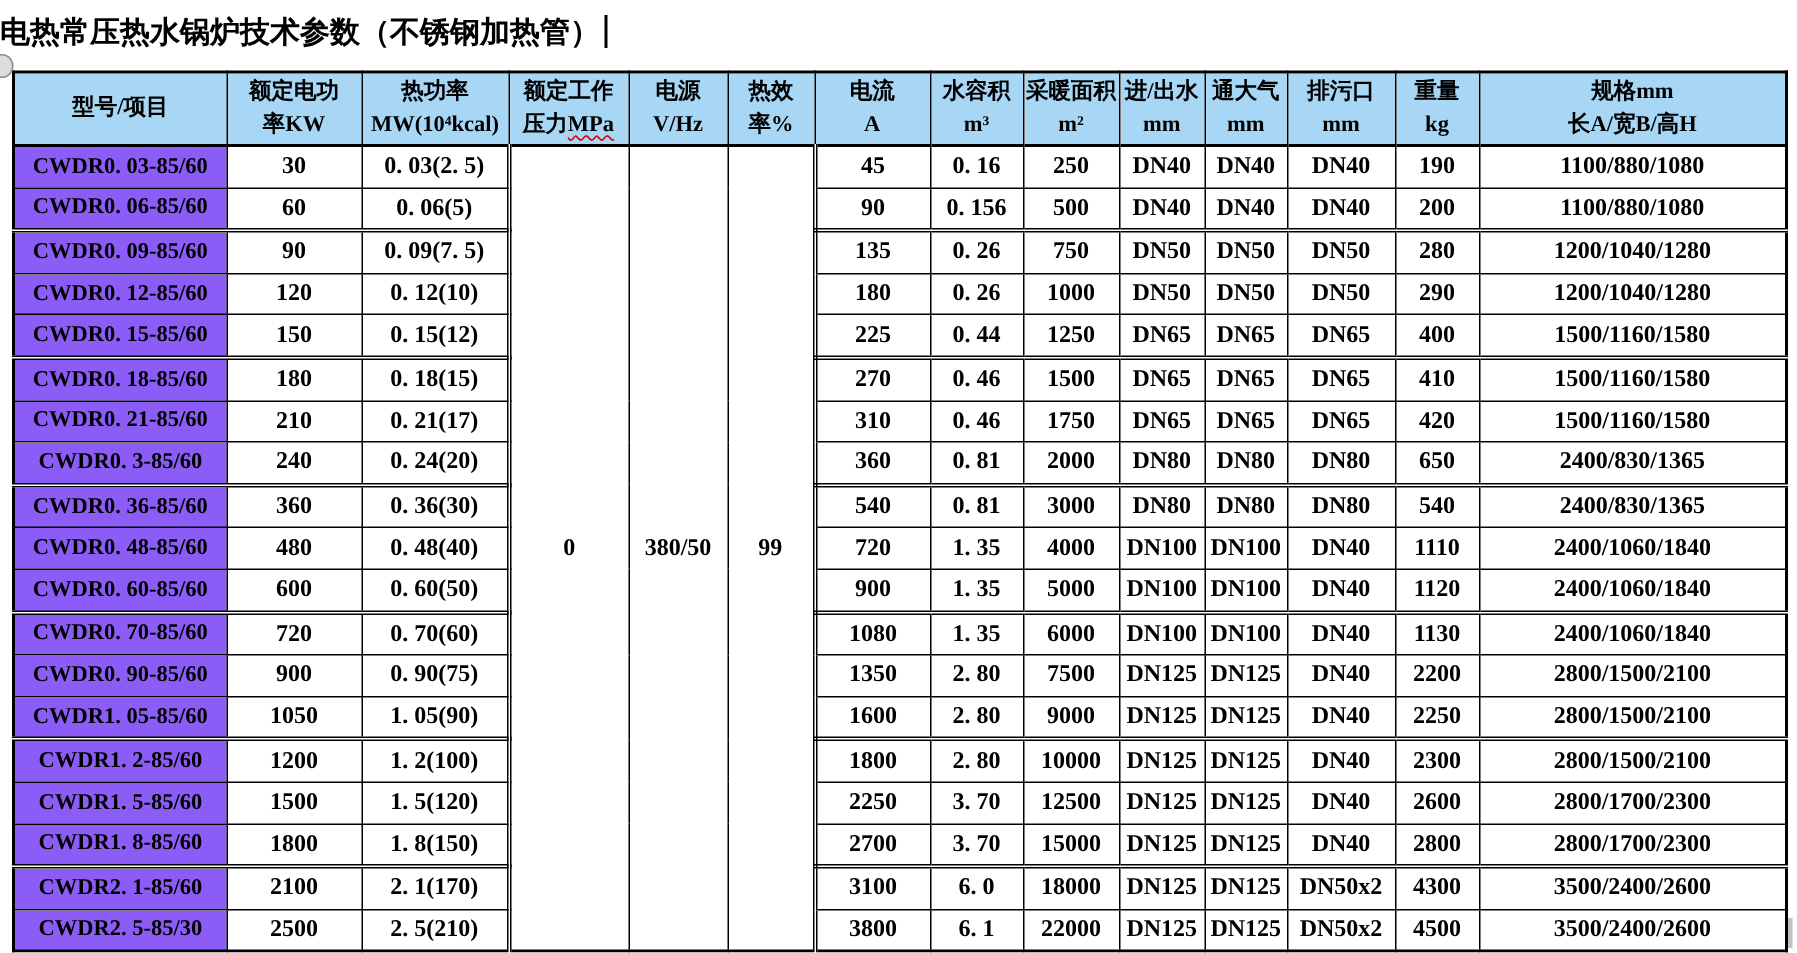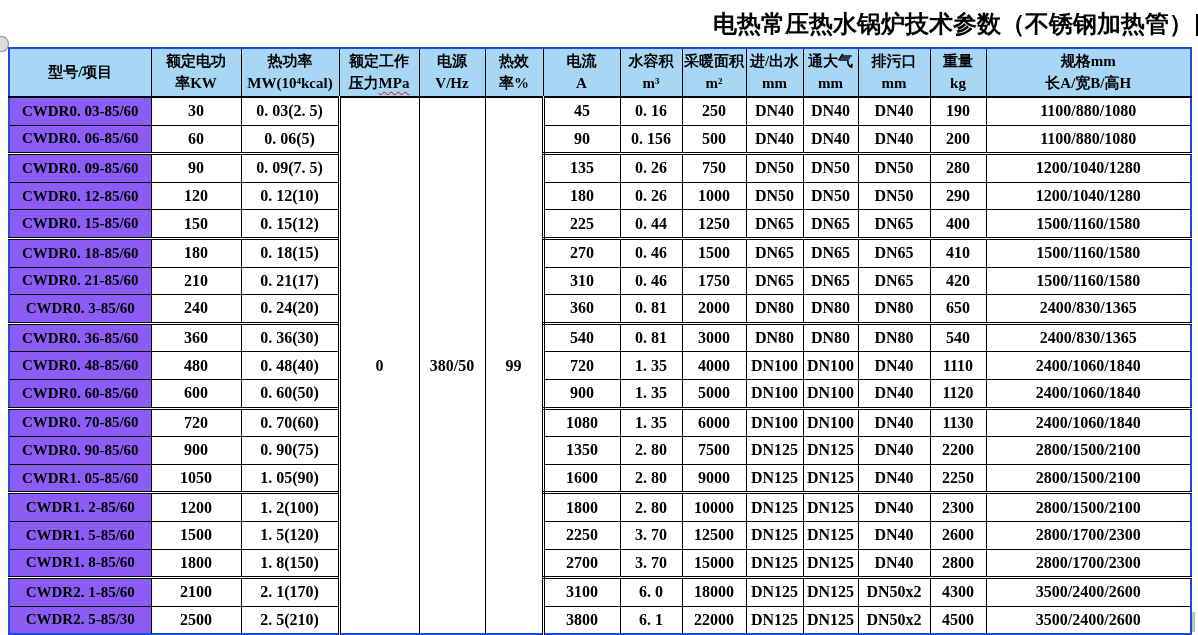--- a/index.html
+++ b/index.html
@@ -1,26 +1,26 @@
 <!DOCTYPE html>
 <html><head>
 <meta charset="utf-8">
 <style>
   html,body { margin:0; padding:0; }
   body {
     width:1198px; height:635px; overflow:hidden; background:#fff;
     font-family:"Liberation Serif","DejaVu Serif",serif;
     font-weight:bold; color:#000; position:relative;
   }
-  .title-row { text-align:right; padding-top:8px; height:39px; font-size:24px; }
+  .title-row { text-align:left; padding-top:8px; height:39px; font-size:20px; }
   .caret { display:inline-block; width:2px; height:22px; background:#000; vertical-align:-4px; margin-left:3px; }
 
   table.spec {
     border-collapse:collapse; table-layout:fixed;
-    margin-left:8px; width:1182px; border:2px solid #1d4ed8;
+    margin-left:8px; width:1182px; border:2px solid #000000;
   }
   th,td { border:1px solid #000; text-align:center; padding:0; overflow:hidden; }
   thead th {
     background:#a8d7f6; height:47px; font-size:15px; line-height:1.45;
     white-space:pre-line; border-bottom:2px solid #000;
   }
   tbody td { height:26.6px; font-size:16px; background:#fff; }
   td.c-model { background:#8b5cf6; font-size:15px; }
   td.c-pressure, td.c-current { border-left:3px double #000; }
   tr.grp td { border-bottom:3px double #000; }

